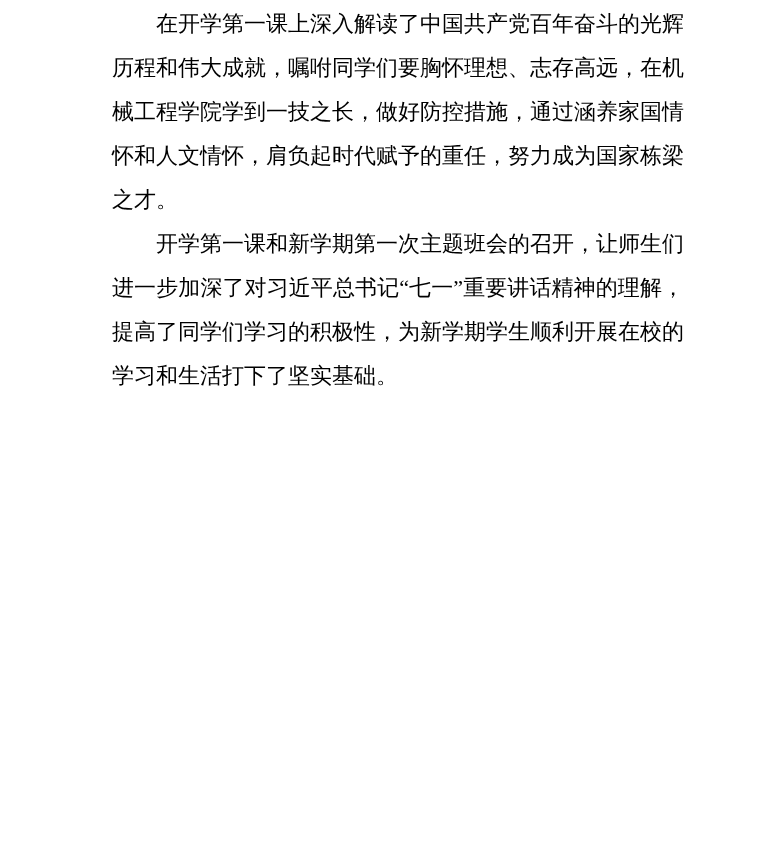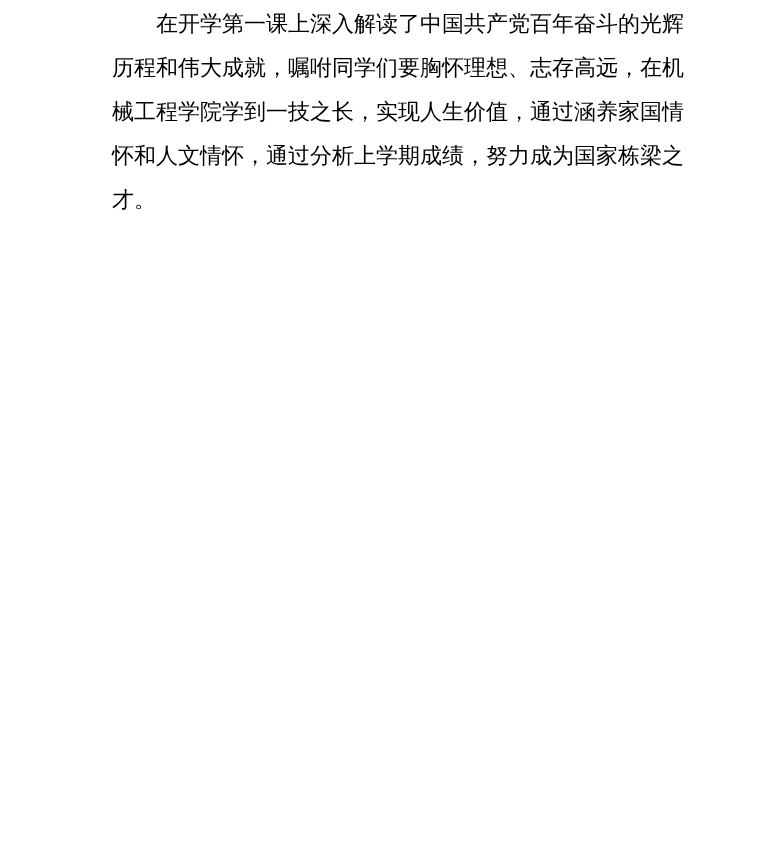--- a/index.html
+++ b/index.html
@@ -32,15 +32,16 @@
     text-justify: inter-ideograph;
     word-break: normal;
     overflow-wrap: break-word;
   }
 </style>
 </head>
 <body>
 
 <div class="page">
   <div class="doc-body">
-    <p>在开学第一课上深入解读了中国共产党百年奋斗的光辉历程和伟大成就，嘱咐同学们要胸怀理想、志存高远，在机械工程学院学到一技之长，实现人生价值，通过涵养家国情怀和人文情怀，通过分析上学期成绩，努力成为国家栋梁之才。</p>
+    <p>在开学第一课上深入解读了中国共产党百年奋斗的光辉历程和伟大成就，嘱咐同学们要胸怀理想、志存高远，在机械工程学院学到一技之长，做好防控措施，通过涵养家国情怀和人文情怀，肩负起时代赋予的重任，努力成为国家栋梁之才。</p>
+    <p>开学第一课和新学期第一次主题班会的召开，让师生们进一步加深了对习近平总书记“七一”重要讲话精神的理解，提高了同学们学习的积极性，为新学期学生顺利开展在校的学习和生活打下了坚实基础。</p>
   </div>
 </div>
 
 </body></html>

